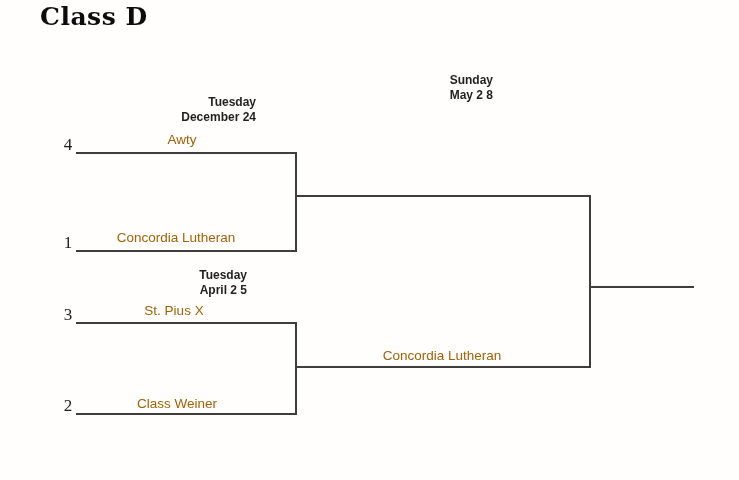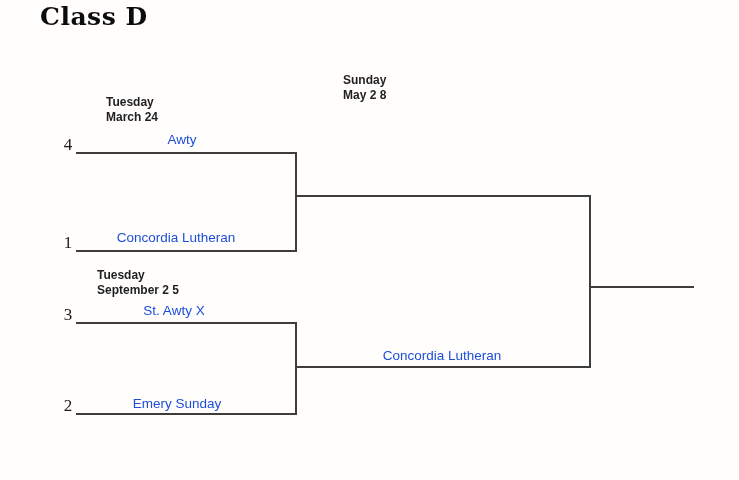--- a/index.html
+++ b/index.html
@@ -13,64 +13,64 @@
   .title{
     position:absolute;left:40px;top:2px;
     font-family:"DejaVu Serif", serif;
     font-weight:bold;font-size:25px;color:#0c0c0c;
     letter-spacing:0.5px;margin:0;
   }
   .line{position:absolute;background:var(--line-color,#3d3d3d);}
   .hline{height:2px;}
   .vline{width:2px;}
   .day-label{
-    position:absolute;width:150px;text-align:left;
+    position:absolute;width:150px;text-align:right;
     font-weight:bold;font-size:12px;line-height:15px;color:#1f1f1f;
   }
   .team{
     position:absolute;width:170px;text-align:center;
-    font-size:13.5px;color:#1d4ed8;line-height:16px;
+    font-size:13.5px;color:#a16207;line-height:16px;
   }
   .seed{
     position:absolute;width:16px;text-align:center;
     font-family:"Liberation Serif", serif;
     font-size:17px;color:#1a1a1a;line-height:18px;
   }
 </style>
 </head>
 <body>
 
 <div class="canvas">
 
   <h1 class="title">Class D</h1>
 
   <div class="day-label" style="left:106px;top:95px;">
     <div>Tuesday</div>
-    <div>March 24</div>
+    <div>December 24</div>
   </div>
 
   <div class="day-label" style="left:343px;top:73px;">
     <div>Sunday</div>
     <div>May 2 8</div>
   </div>
 
   <div class="day-label" style="left:97px;top:268px;">
     <div>Tuesday</div>
-    <div>September 2 5</div>
+    <div>April 2 5</div>
   </div>
 
   <div class="seed" style="left:60px;top:136px;">4</div>
   <div class="seed" style="left:60px;top:234px;">1</div>
   <div class="seed" style="left:60px;top:306px;">3</div>
   <div class="seed" style="left:60px;top:397px;">2</div>
 
   <div class="team" style="left:97px;top:132px;">Awty</div>
   <div class="team" style="left:91px;top:230px;">Concordia Lutheran</div>
-  <div class="team" style="left:89px;top:303px;">St. Awty X</div>
-  <div class="team" style="left:92px;top:396px;">Emery Sunday</div>
+  <div class="team" style="left:89px;top:303px;">St. Pius X</div>
+  <div class="team" style="left:92px;top:396px;">Class Weiner</div>
   <div class="team" style="left:357px;top:348px;">Concordia Lutheran</div>
 
   <div class="line hline" style="left:76px;top:152px;width:221px;"></div>
   <div class="line hline" style="left:76px;top:250px;width:221px;"></div>
   <div class="line vline" style="left:295px;top:152px;height:100px;"></div>
 
   <div class="line hline" style="left:76px;top:322px;width:221px;"></div>
   <div class="line hline" style="left:76px;top:413px;width:221px;"></div>
   <div class="line vline" style="left:295px;top:322px;height:93px;"></div>
 

